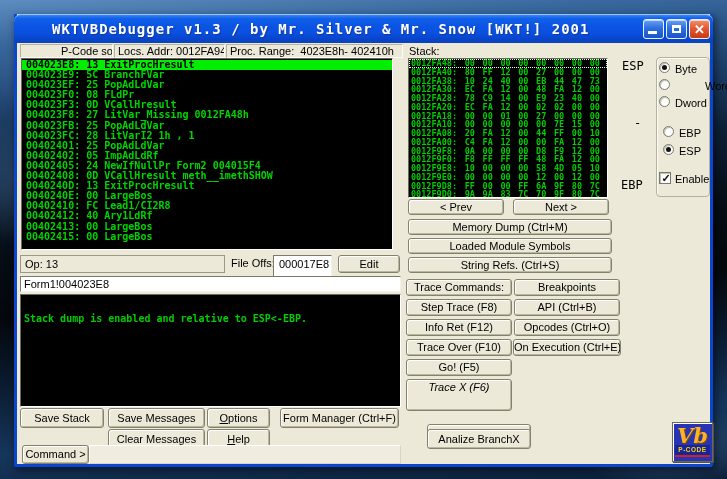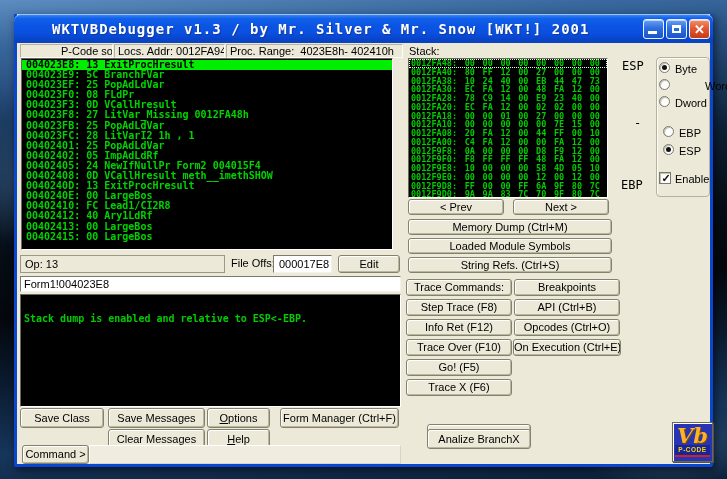--- a/index.html
+++ b/index.html
@@ -154,34 +154,34 @@
 
   <div class="abs btn h17" style="left:406px;top:279px;width:106px;height:17px;">Trace Commands:</div>
   <div class="abs btn h17" style="left:514px;top:279px;width:106px;height:17px;">Breakpoints</div>
   <div class="abs btn h17" style="left:406px;top:299px;width:106px;height:17px;">Step Trace (F8)</div>
   <div class="abs btn h17" style="left:514px;top:299px;width:106px;height:17px;">API (Ctrl+B)</div>
   <div class="abs btn h17" style="left:406px;top:319px;width:106px;height:17px;">Info Ret (F12)</div>
   <div class="abs btn h17" style="left:514px;top:319px;width:106px;height:17px;">Opcodes (Ctrl+O)</div>
   <div class="abs btn h17" style="left:406px;top:339px;width:106px;height:17px;">Trace Over (F10)</div>
   <div class="abs btn h17" style="left:513px;top:339px;width:108px;height:17px;">On Execution (Ctrl+E)</div>
   <div class="abs btn h17" style="left:406px;top:359px;width:106px;height:17px;">Go! (F5)</div>
-  <div class="abs btn h17" style="left:406px;top:379px;width:106px;height:17px;">Trace X (F6)</div>
+  <div class="abs btn h17" style="left:406px;top:379px;width:106px;height:32px;font-style:italic;">Trace X (F6)</div>
 
   <div class="abs flatbox" style="left:20px;top:255px;width:205px;height:18px;line-height:16px;padding-left:4px;">Op: 13</div>
   <div class="abs lbl" style="left:231px;top:257px;">File Offs:</div>
-  <div class="abs sunken" style="left:273px;top:255px;width:59px;height:18px;line-height:16px;padding-left:5px;">000017E8</div>
+  <div class="abs sunken" style="left:273px;top:255px;width:59px;height:36px;line-height:16px;padding-left:5px;">000017E8</div>
   <div class="abs btn h18" style="left:338px;top:255px;width:62px;height:18px;">Edit</div>
 
   <div class="abs sunken" style="left:20px;top:276px;width:381px;height:16px;line-height:14px;padding-left:3px;">Form1!004023E8</div>
 
   <div class="abs console" id="message-box" style="left:20px;top:294px;width:381px;height:113px;">
     <span>Stack dump is enabled and relative to ESP&lt;-EBP.</span>
   </div>
 
-  <div class="abs btn h20" style="left:20px;top:408px;width:84px;height:20px;">Save Class</div>
+  <div class="abs btn h20" style="left:20px;top:408px;width:84px;height:20px;">Save Stack</div>
   <div class="abs btn h20" style="left:108px;top:408px;width:97px;height:20px;">Save Messages</div>
   <div class="abs btn h20 ak" style="left:207px;top:408px;width:63px;height:20px;">Options</div>
   <div class="abs btn h20" style="left:280px;top:408px;width:119px;height:20px;">Form Manager (Ctrl+F)</div>
   <div class="abs btn h20" style="left:427px;top:408px;width:104px;height:20px;margin-top:16px;">Class Manager</div>
 
   <div class="abs btn h20" style="left:108px;top:429px;width:97px;height:20px;">Clear Messages</div>
   <div class="abs btn h20 ak" style="left:207px;top:429px;width:63px;height:20px;">Help</div>
   <div class="abs btn h20" style="left:427px;top:429px;width:104px;height:20px;">Analize BranchX</div>
 
   <div class="abs btn h19" style="left:22px;top:445px;width:67px;height:19px;">Command &gt;</div>

